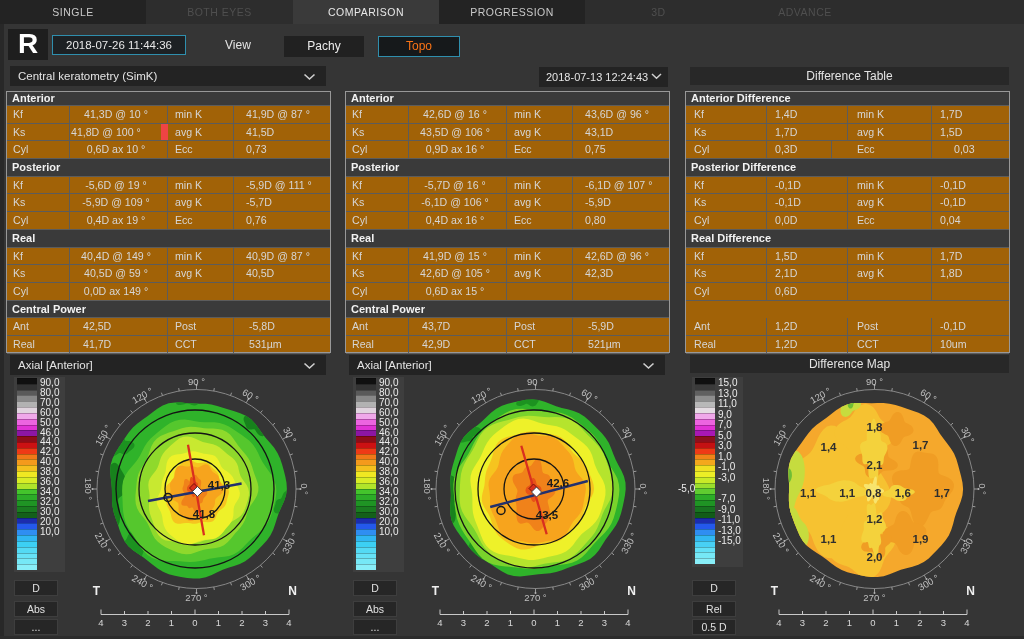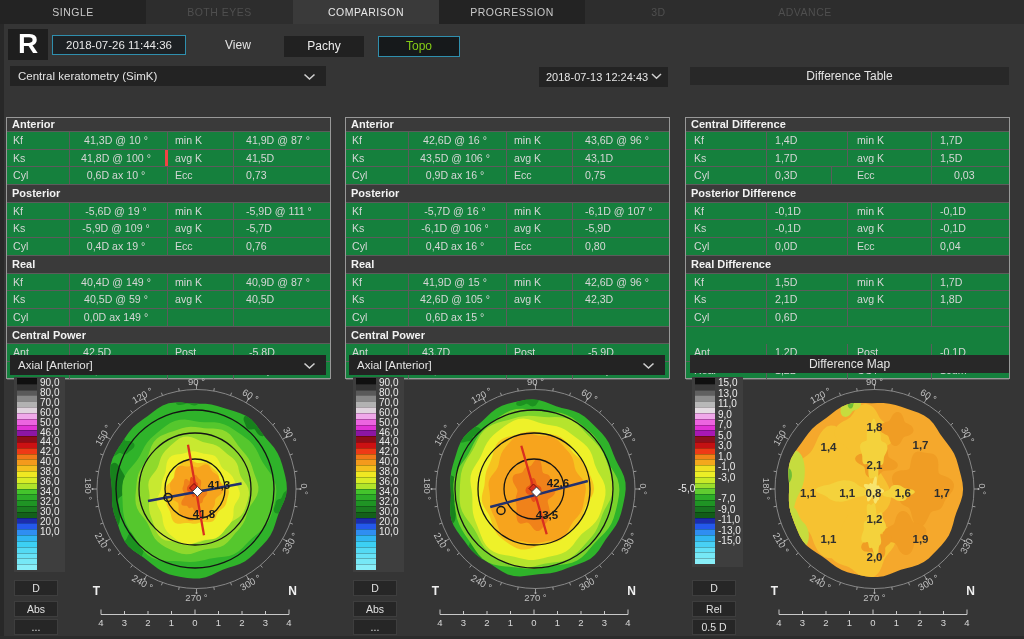--- a/index.html
+++ b/index.html
@@ -1,16 +1,16 @@
 <!DOCTYPE html>
 <html><head><meta charset="utf-8"><style>
 * { margin:0; padding:0; box-sizing:border-box; }
 html,body { width:1024px; height:639px; background:#353535; overflow:hidden;
   font-family:"Liberation Sans", sans-serif; position:relative; }
-.tbl { position:absolute; border:1px solid #989898; background:#15803d;margin-top:26px; }
+.tbl { position:absolute; border:1px solid #989898; background:#a16207; }
 .trh { position:absolute; left:0; width:100%; border-bottom:1px solid #5c5c5c;
   font-weight:bold; font-size:11px; color:#f2f2f2; padding-left:5px; background:#3a3a3a; }
 .tr  { position:absolute; left:0; width:100%; border-bottom:1px solid #5c5c5c; }
 .td  { position:absolute; top:0; font-size:10.6px; color:#d6d6d6; white-space:nowrap; overflow:hidden; }
 .drop { position:absolute; height:20px; background:#232323; color:#e4e4e4;
   font-size:11.5px; line-height:20px; padding-left:8px; }
 .bar { position:absolute; height:18px; background:#282828; color:#e4e4e4;
   font-size:12px; line-height:18px; text-align:center; }
 .mbtn { position:absolute; width:44px; height:16px; background:#262626; border:1px solid #3e3e3e;
   color:#e0e0e0; font-size:10.5px; line-height:14px; text-align:center; }
@@ -25,41 +25,41 @@
   </div>
 <div style="position:absolute;left:0;top:24px;width:4px;height:615px;background:#282828;"></div>
 <div style="position:absolute;left:8px;top:29px;width:40px;height:31px;background:#1e1e1e;color:#fff;
   font-size:28px;font-weight:bold;text-align:center;line-height:30px;">R</div>
 <div style="position:absolute;left:52px;top:35px;width:134px;height:20px;background:#1d2124;
   border:1px solid #2f8fae;color:#e8e8e8;font-size:11.5px;line-height:18px;text-align:center;">2018-07-26 11:44:36</div>
 <div style="position:absolute;left:225px;top:36px;width:50px;height:18px;color:#e4e4e4;font-size:12px;line-height:18px;">View</div>
 <div style="position:absolute;left:284px;top:36px;width:80px;height:21px;background:#212121;color:#ececec;
   font-size:12px;line-height:21px;text-align:center;">Pachy</div>
 <div style="position:absolute;left:378px;top:36px;width:82px;height:21px;background:#16191b;border:1px solid #2f8fae;
-  color:#84cc16;font-size:12px;line-height:19px;text-align:center;">Topo</div>
+  color:#f97316;font-size:12px;line-height:19px;text-align:center;">Topo</div>
 
 <div class="drop" style="left:10px;top:66px;width:316px;">Central keratometry (SimK)<svg width="13" height="8" viewBox="0 0 13 8" style="position:absolute;right:10px;top:7px;">
       <path d="M1.5 1.5 L6.5 6 L11.5 1.5" fill="none" stroke="#cfcfcf" stroke-width="1.6"></path>
     </svg></div>
 <div class="drop" style="left:539px;top:67px;width:129px;font-size:11px;padding-left:7px;">2018-07-13 12:24:43<svg width="11" height="7" viewBox="0 0 11 7" style="position:absolute;right:6px;top:6px;">
       <path d="M1 1 L5.5 5.2 L10 1" fill="none" stroke="#cfcfcf" stroke-width="1.5"></path>
     </svg></div>
 <div class="bar" style="left:690px;top:67px;width:319px;">Difference Table</div>
 
 <div class="tbl" style="left:6px;top:91px;width:325px;height:262px;">
     <div class="trh" style="top:0px;height:14px;line-height:13px;">Anterior</div>
     <div class="tr" style="top:14px;height:18px;">
       <div class="td" style="left:0px;width:63px;height:17px;line-height:17px;border-right:1px solid #5c5c5c;text-align:left;padding-left:6px;">Kf</div>
       <div class="td" style="left:64px;width:97px;height:17px;line-height:17px;border-right:1px solid #5c5c5c;text-align:center;padding-right:6px;">41,3D @ 10 °</div>
       <div class="td" style="left:162px;width:65px;height:17px;line-height:17px;border-right:1px solid #5c5c5c;text-align:left;padding-left:6px;">min K</div>
       <div class="td" style="left:228px;width:97px;height:17px;line-height:17px;text-align:left;padding-left:11px;">41,9D @ 87 °</div>
     </div>
     <div class="tr" style="top:32px;height:17px;">
       <div class="td" style="left:0px;width:63px;height:16px;line-height:16px;border-right:1px solid #5c5c5c;text-align:left;padding-left:6px;">Ks</div>
-      <div class="td" style="left:64px;width:97px;height:16px;line-height:16px;border-right:3px solid #ef4444;text-align:center;padding-right:4px;">41,8D @ 100 °</div>
+      <div class="td" style="left:64px;width:97px;height:16px;line-height:16px;border-right:7px solid #ef4444;text-align:left;padding-right:4px;">41,8D @ 100 °</div>
       <div class="td" style="left:162px;width:65px;height:16px;line-height:16px;border-right:1px solid #5c5c5c;text-align:left;padding-left:6px;">avg K</div>
       <div class="td" style="left:228px;width:97px;height:16px;line-height:16px;text-align:left;padding-left:11px;">41,5D</div>
     </div>
     <div class="tr" style="top:49px;height:18px;">
       <div class="td" style="left:0px;width:63px;height:17px;line-height:17px;border-right:1px solid #5c5c5c;text-align:left;padding-left:6px;">Cyl</div>
       <div class="td" style="left:64px;width:97px;height:17px;line-height:17px;border-right:1px solid #5c5c5c;text-align:center;padding-right:6px;">0,6D ax 10 °</div>
       <div class="td" style="left:162px;width:65px;height:17px;line-height:17px;border-right:1px solid #5c5c5c;text-align:left;padding-left:6px;">Ecc</div>
       <div class="td" style="left:228px;width:97px;height:17px;line-height:17px;text-align:left;padding-left:11px;">0,73</div>
     </div>
     <div class="trh" style="top:67px;height:18px;line-height:17px;">Posterior</div>
@@ -180,21 +180,21 @@
       <div class="td" style="left:228px;width:97px;height:17px;line-height:17px;text-align:left;padding-left:14px;">-5,9D</div>
     </div>
     <div class="tr" style="top:244px;height:18px;">
       <div class="td" style="left:0px;width:63px;height:17px;line-height:17px;border-right:1px solid #5c5c5c;text-align:left;padding-left:6px;">Real</div>
       <div class="td" style="left:64px;width:97px;height:17px;line-height:17px;border-right:1px solid #5c5c5c;text-align:left;padding-left:12px;">42,9D</div>
       <div class="td" style="left:162px;width:65px;height:17px;line-height:17px;border-right:1px solid #5c5c5c;text-align:left;padding-left:6px;">CCT</div>
       <div class="td" style="left:228px;width:97px;height:17px;line-height:17px;text-align:left;padding-left:14px;">521µm</div>
     </div>
   </div>
 <div class="tbl" style="left:685px;top:91px;width:325px;height:262px;">
-    <div class="trh" style="top:0px;height:14px;line-height:13px;">Central Difference</div>
+    <div class="trh" style="top:0px;height:14px;line-height:13px;">Anterior Difference</div>
     <div class="tr" style="top:14px;height:18px;">
       <div class="td" style="left:0px;width:81px;height:17px;line-height:17px;border-right:1px solid #5c5c5c;text-align:left;padding-left:8px;">Kf</div>
       <div class="td" style="left:82px;width:80px;height:17px;line-height:17px;border-right:1px solid #5c5c5c;text-align:left;padding-left:7px;">1,4D</div>
       <div class="td" style="left:163px;width:83px;height:17px;line-height:17px;border-right:1px solid #5c5c5c;text-align:left;padding-left:8px;">min K</div>
       <div class="td" style="left:247px;width:78px;height:17px;line-height:17px;text-align:left;padding-left:7px;">1,7D</div>
     </div>
     <div class="tr" style="top:32px;height:17px;">
       <div class="td" style="left:0px;width:81px;height:16px;line-height:16px;border-right:1px solid #5c5c5c;text-align:left;padding-left:8px;">Ks</div>
       <div class="td" style="left:82px;width:80px;height:16px;line-height:16px;border-right:1px solid #5c5c5c;text-align:left;padding-left:7px;">1,7D</div>
       <div class="td" style="left:163px;width:83px;height:16px;line-height:16px;border-right:1px solid #5c5c5c;text-align:left;padding-left:8px;">avg K</div>

